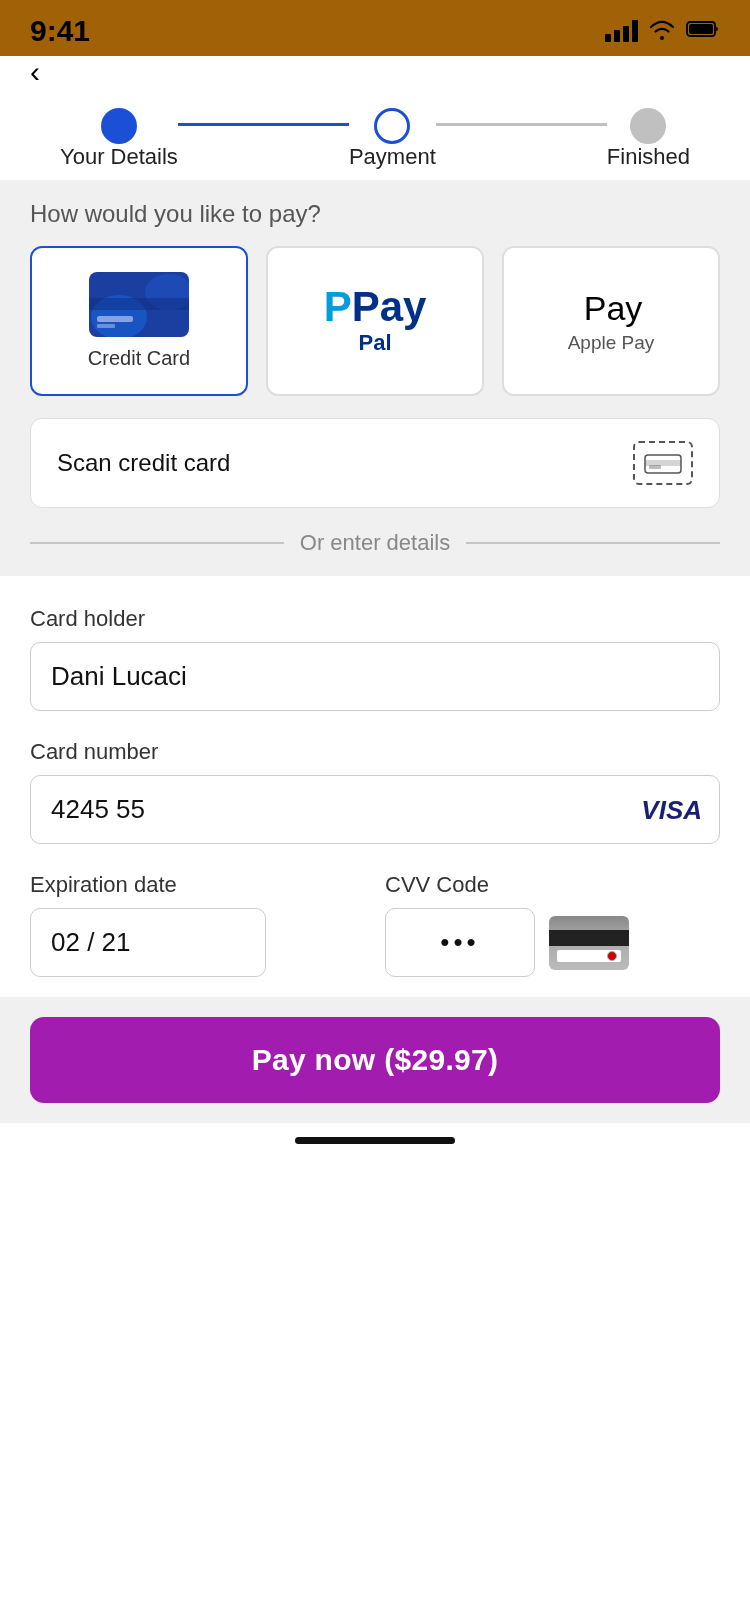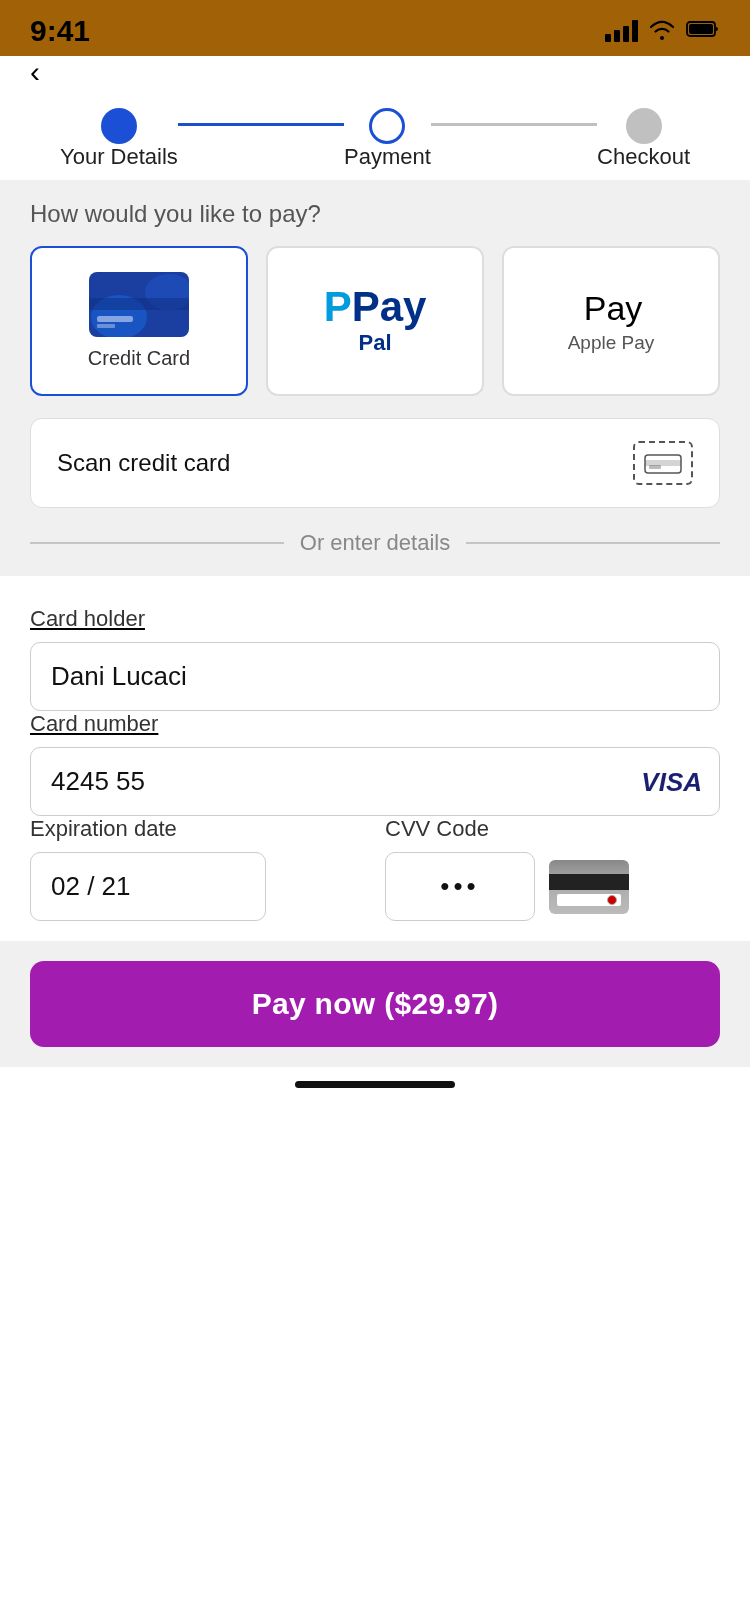--- a/index.html
+++ b/index.html
@@ -205,21 +205,21 @@
       color: #888;
       white-space: nowrap;
     }
 
     
     .form-section {
       background: #fff;
       padding: 30px 30px 20px 30px;
     }
     .form-group {
-      text-decoration: underline;
+      margin-bottom: 28px;
     }
     .form-label {
       font-size: 22px;
       color: #333;
       font-weight: 500;
       margin-bottom: 10px;
       display: block;
     }
     .form-input {
       width: 100%;
@@ -390,21 +390,21 @@
   <div class="step-connector active"></div>
 
   <div class="step-item">
     <div class="step-circle outlined"></div>
     <span class="step-label">Payment</span>
   </div>
   <div class="step-connector inactive"></div>
 
   <div class="step-item">
     <div class="step-circle gray"></div>
-    <span class="step-label">Checkout</span>
+    <span class="step-label">Finished</span>
   </div>
 </div>
 
 <div class="payment-section">
   <p class="section-question">How would you like to pay?</p>
 
   <div class="payment-methods">
 
     <div class="payment-card selected">
       <svg class="cc-illustration" viewBox="0 0 100 65" xmlns="http://www.w3.org/2000/svg">

